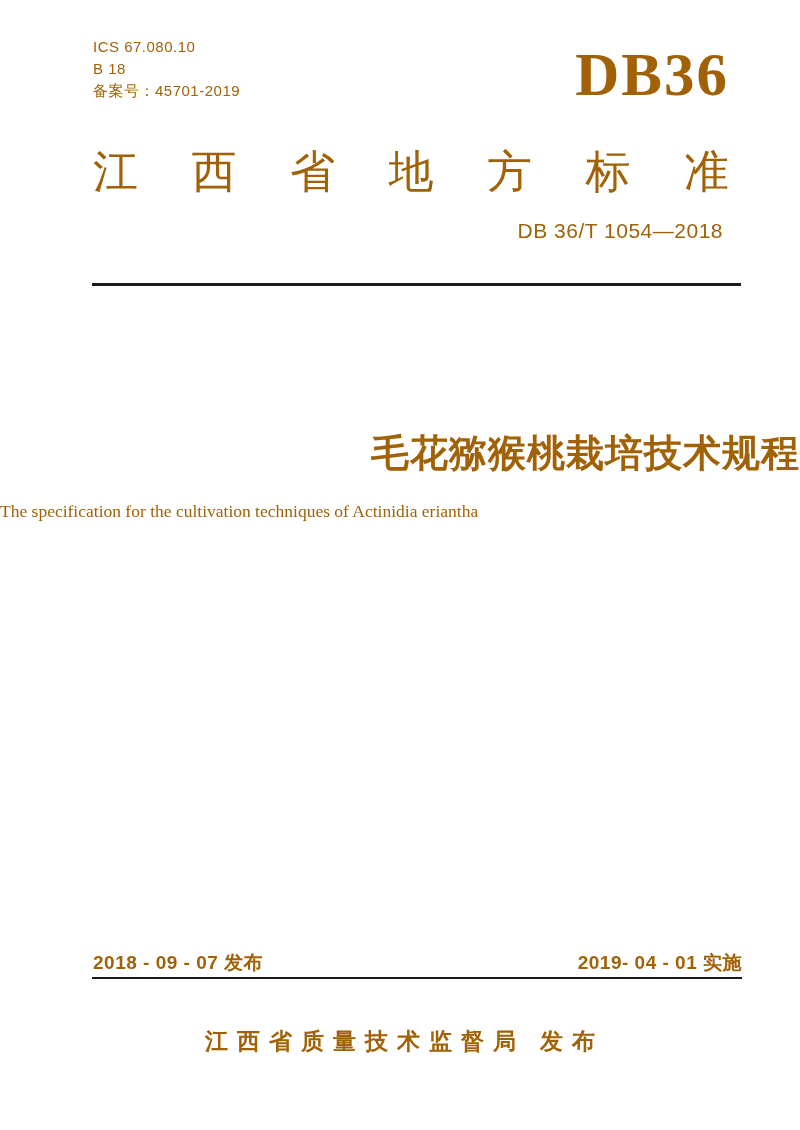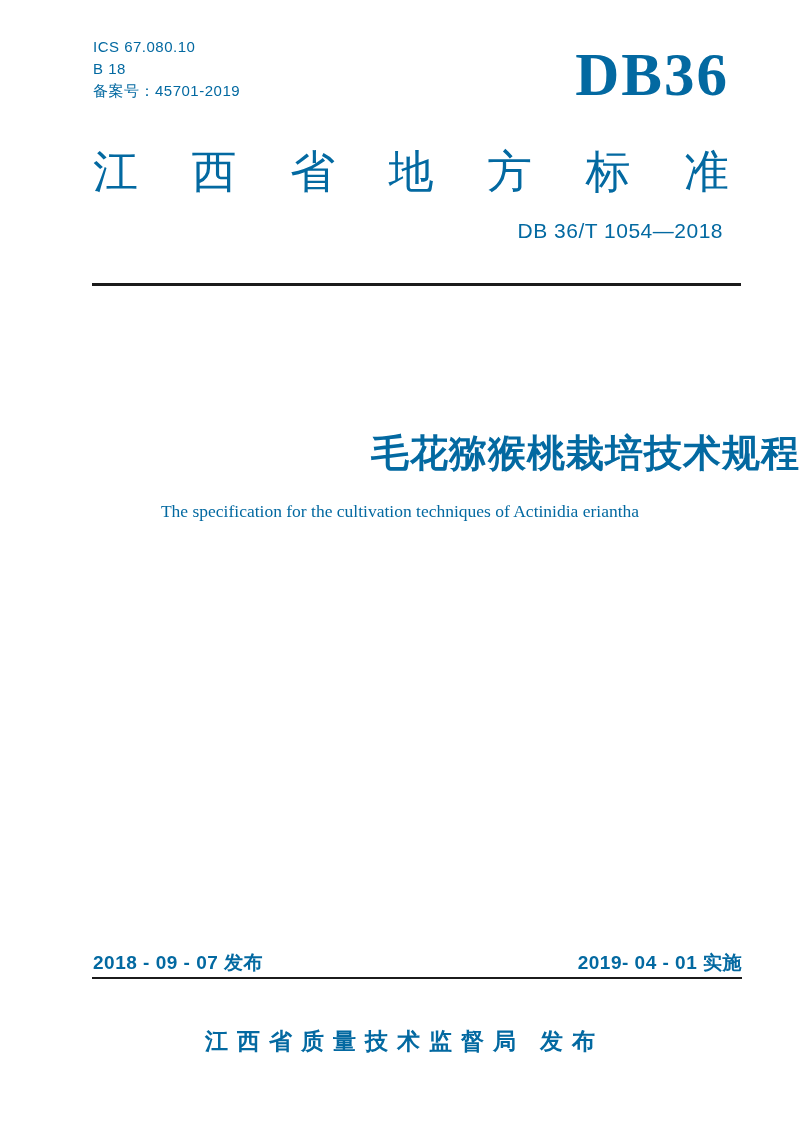--- a/index.html
+++ b/index.html
@@ -3,21 +3,21 @@
 <meta charset="utf-8">
 <style>
   * { margin: 0; padding: 0; box-sizing: border-box; }
   html, body { background: #888; }
   .page {
     position: relative;
     width: 800px;
     height: 1130px;
     margin: 0 auto;
     background: #ffffff;
-    color: #0369a1;
+    color: #a16207;
     overflow: hidden;
     font-family: "Liberation Sans", "DejaVu Sans", sans-serif;
   }
   .serif { font-family: Liberation Sans, sans-serif; margin-left: 26px; }
 
   
   .meta-block {
     position: absolute;
     left: 93px;
     top: 36px;
@@ -78,21 +78,21 @@
     font-size: 38px;
     font-weight: bold;
     letter-spacing: 1px;
   }
 
   .title-en {
     position: absolute;
     left: 0;
     right: 0;
     top: 501px;
-    text-align: center;
+    text-align: left;
     font-size: 17.5px;
     font-family: "Liberation Serif", "DejaVu Serif", serif;
   }
 
   .dates-row {
     position: absolute;
     left: 93px;
     top: 950px;
     width: 649px;
     display: flex;

